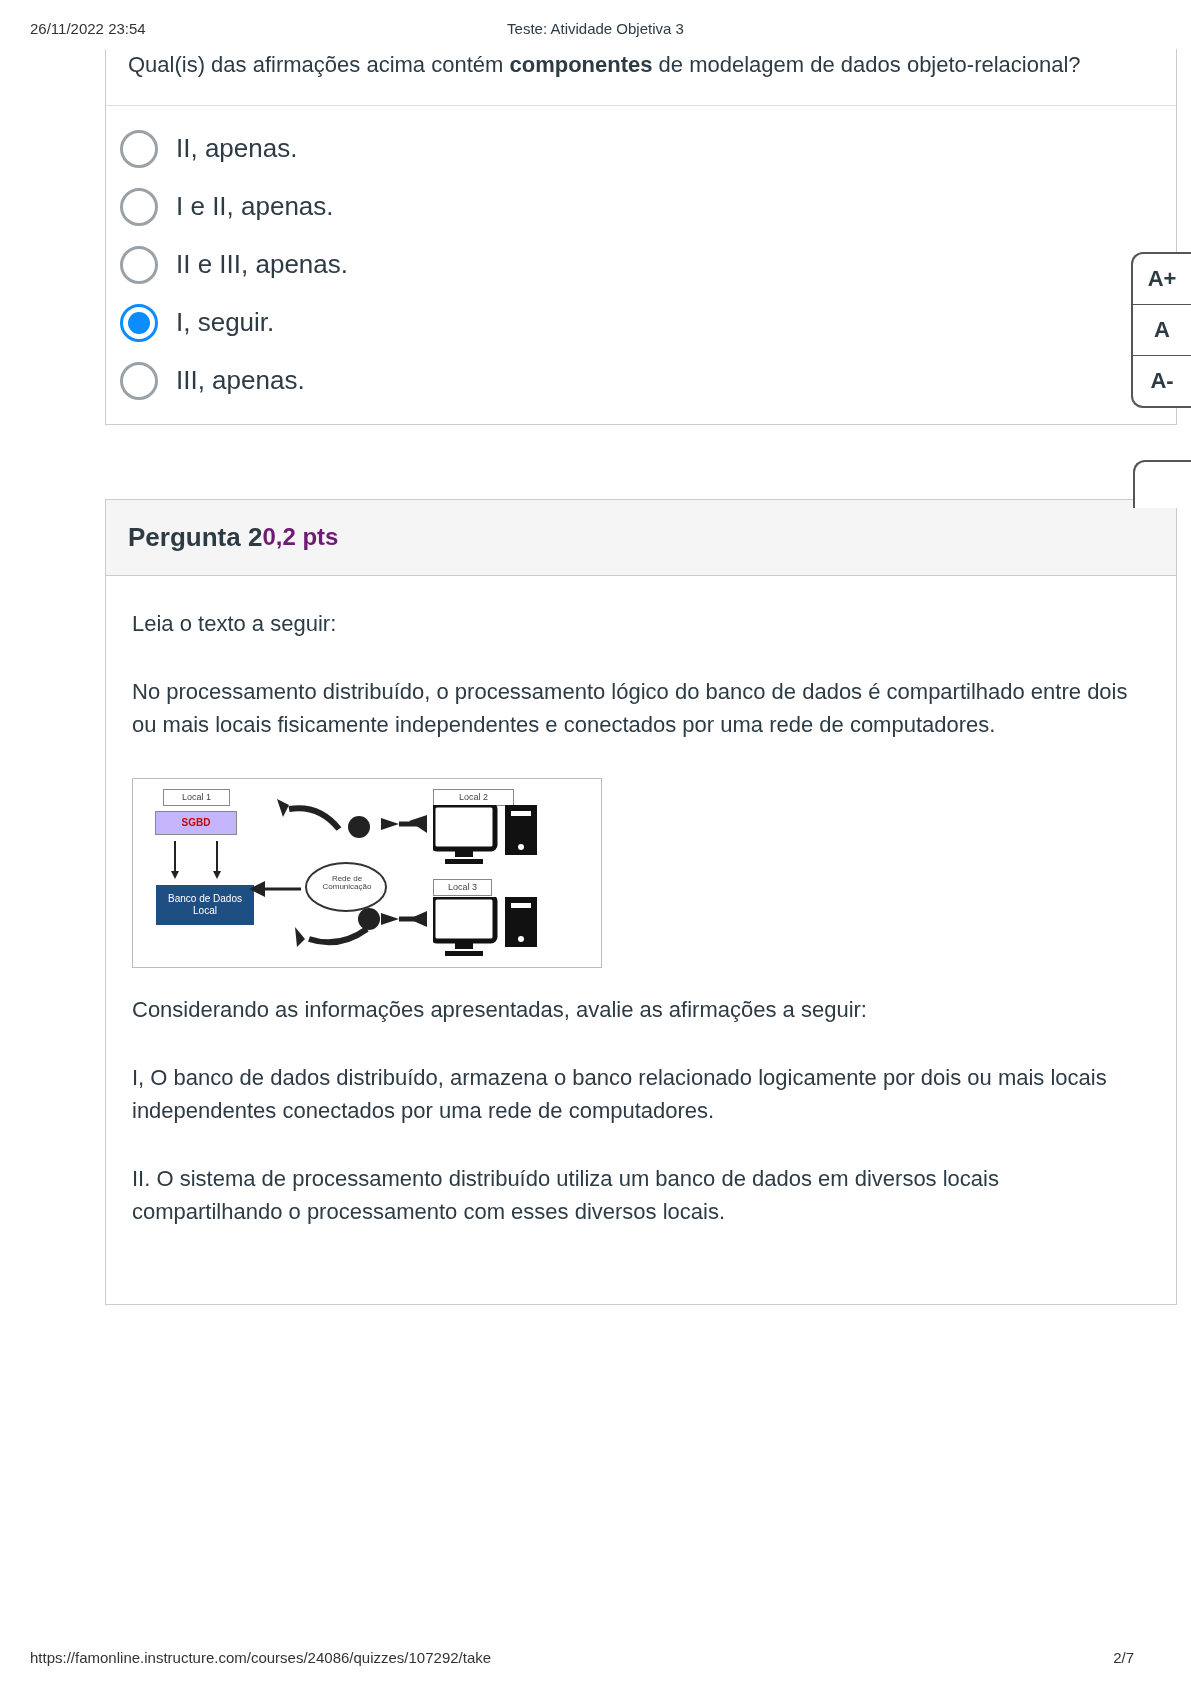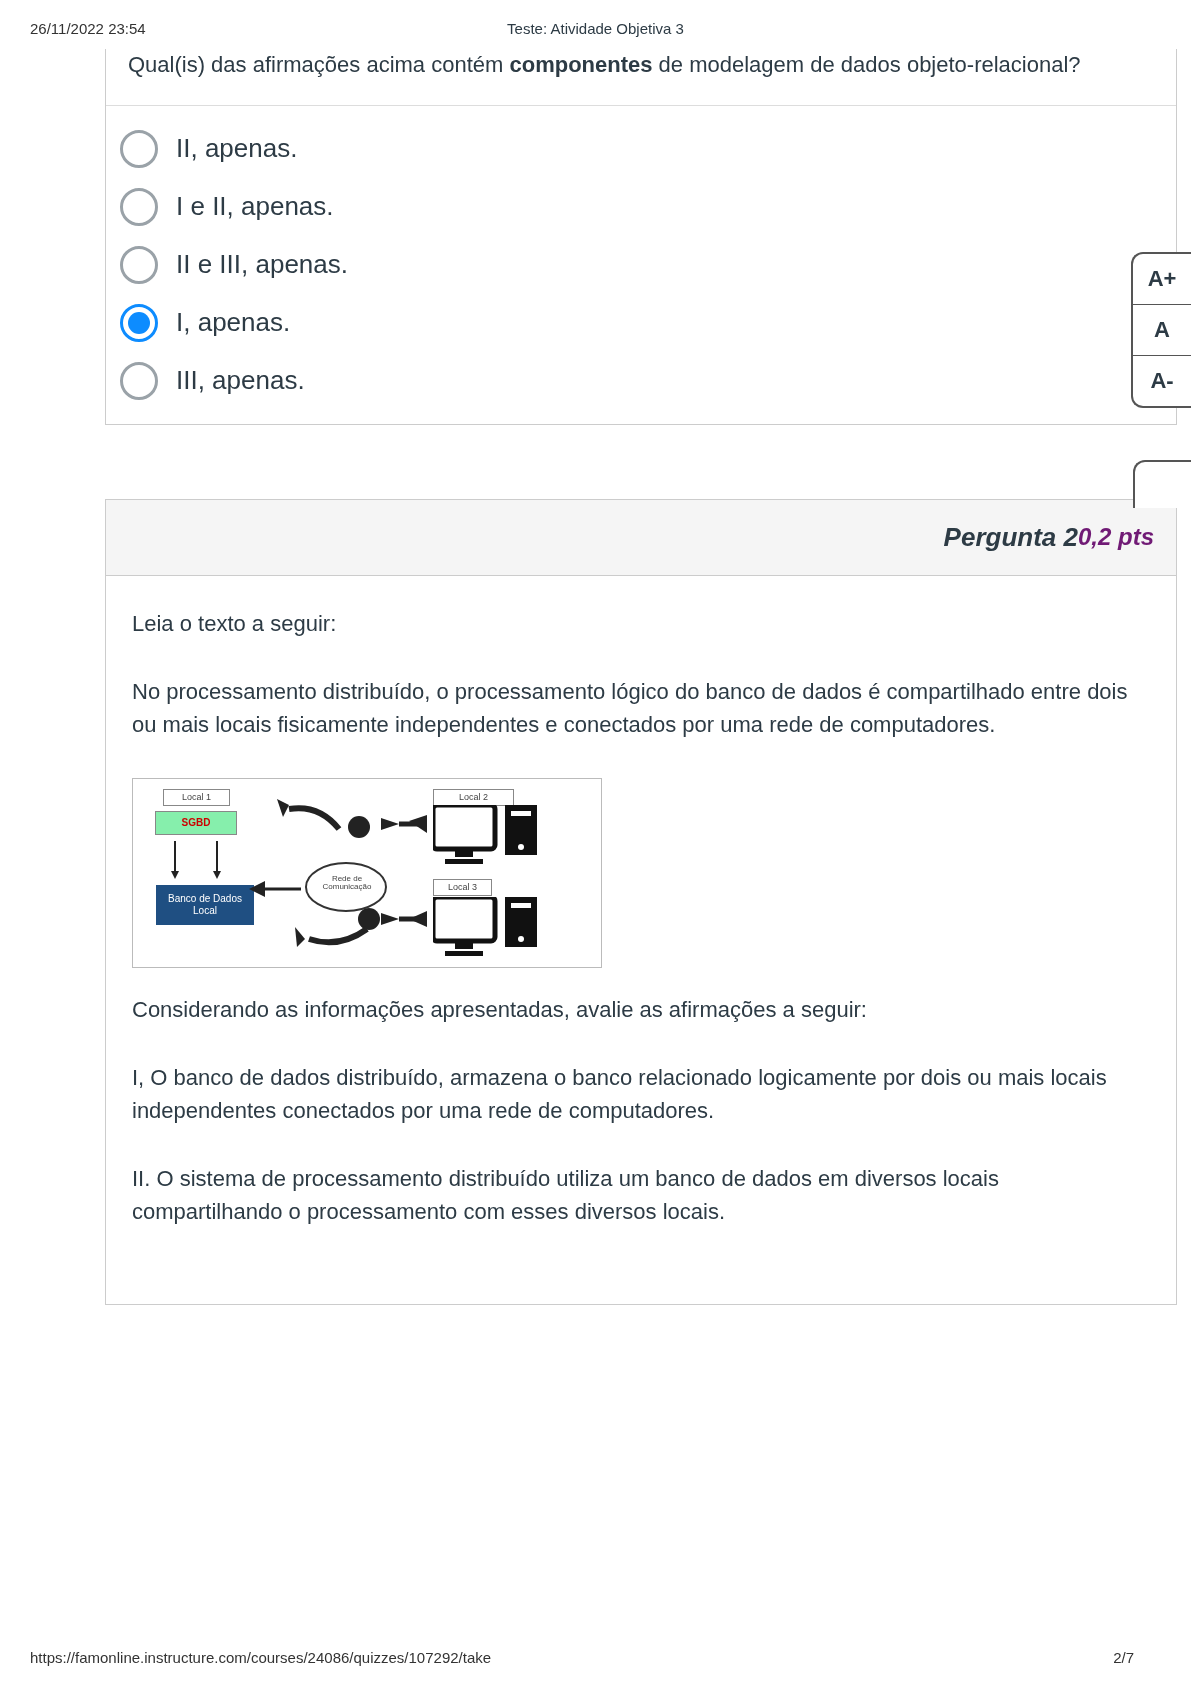--- a/index.html
+++ b/index.html
@@ -79,26 +79,25 @@
   .option-label {
     font-size: 26px;
     color: #2d3b45;
   }
   .q2-card {
     border: 1px solid #ccc;
     margin-top: 74px;
   }
   .q2-header {
     display: flex;
-    justify-content: flex-end;
+    justify-content: flex-start;
     align-items: center;
     background: #f5f5f5;
     border-bottom: 1px solid #ccc;
     padding: 22px 22px;
-    font-style: italic;
   }
   .q2-title {
     font-size: 26px;
     font-weight: 700;
     color: #2d3b45;
   }
   .q2-points {
     font-size: 24px;
     color: #701a75;
     font-weight: 600;
@@ -116,21 +115,21 @@
     margin: 0 0 26px 0;
     position: relative;
     background: #fff;
   }
   .dbox {
     position: absolute;
     border: 1px solid #888;
     font-size: 10px;
     text-align: center;
     padding: 4px 2px;
-    background: #86efac;
+    background: #c4b5fd;
   }
   .lbl { position:absolute; font-size:9px; color:#444; }
   .footer-row {
     position: absolute;
     bottom: 18px;
     left: 0;
     width: 1164px;
     display: flex;
     justify-content: space-between;
     padding: 0 30px;
@@ -200,21 +199,21 @@
 
         <div class="option">
           <span class="radio-outer"></span>
           <span class="option-label">II e III, apenas.</span>
         </div>
 
         <div class="option">
           <span class="radio-outer selected">
               <span class="radio-inner"></span>
             </span>
-          <span class="option-label">I, apenas.</span>
+          <span class="option-label">I, seguir.</span>
         </div>
 
         <div class="option">
           <span class="radio-outer"></span>
           <span class="option-label">III, apenas.</span>
         </div>
 
       </div>
     </div>
 

